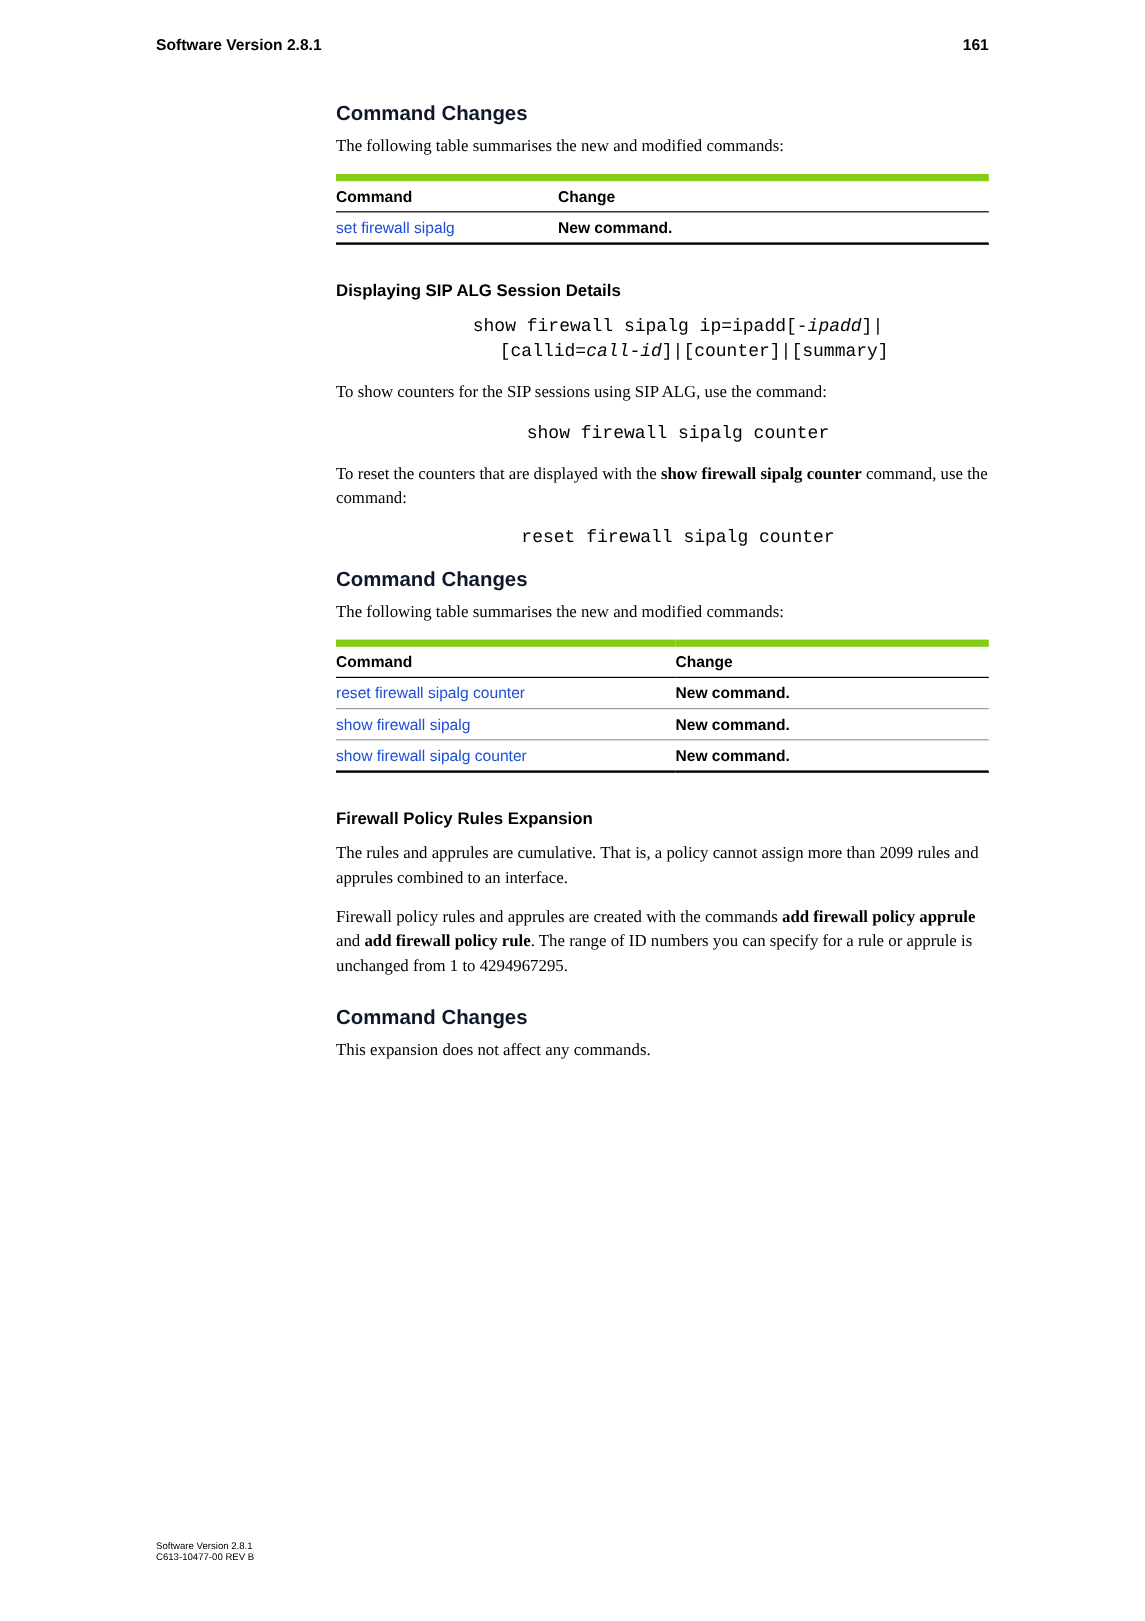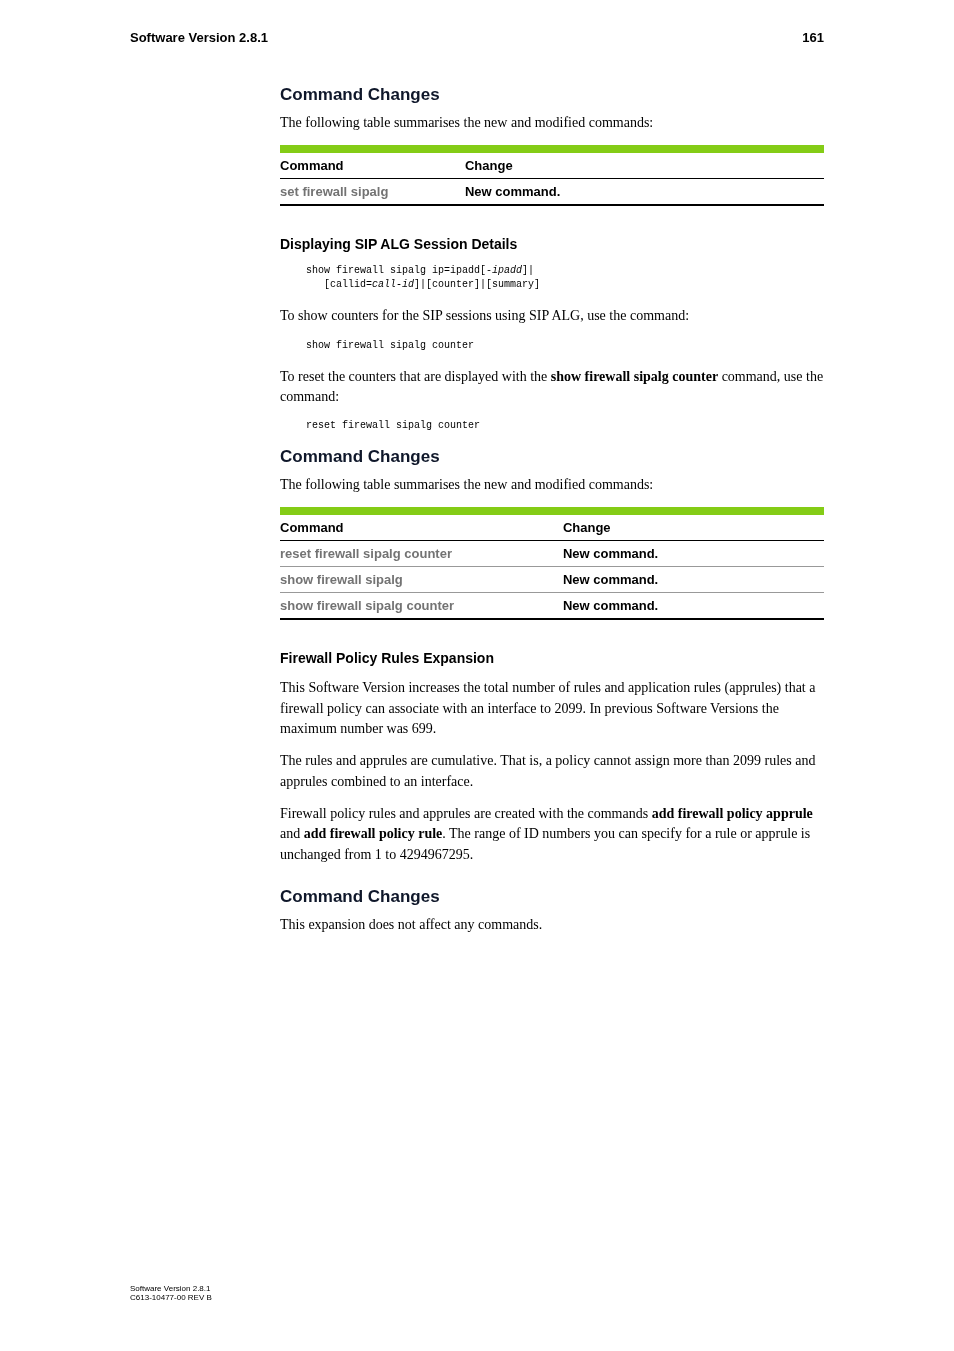--- a/index.html
+++ b/index.html
@@ -40,46 +40,47 @@
     margin-bottom: 12px;
     color: #000;
   }
   p.body {
     font-size: 14px;
     line-height: 1.45;
     margin-bottom: 12px;
   }
   pre.code {
     font-family: "Courier New", monospace;
-    font-size: 10px;
+    font-size: 15px;
     margin: 6px 0 14px 26px;
     line-height: 1.4;
     white-space: pre;
+    text-align: center;
   }
   pre.code .italic { font-style: italic; }
   table {
     border-collapse: collapse;
     width: 100%;
     margin-bottom: 20px;
     font-family: "Segoe UI", Arial, sans-serif;
     font-size: 13px;
   }
-  table thead tr { border-top: 8px solid #84cc16; border-bottom: 1px solid #000; }
+  table thead tr { border-top: 6px solid #84cc16; border-bottom: 1px solid #000; }
   table th {
     text-align: left;
     font-weight: bold;
     padding: 5px 0;
   }
   table tbody tr { border-bottom: 1px solid #999; }
   table tbody tr:last-child { border-bottom: 2px solid #000; }
   table td {
     padding: 5px 0;
     font-weight: bold;
   }
-  .link-cell { color: #737373; font-weight: bold; }
+  .link-cell { color: #1d4ed8; font-weight: normal; }
   .footer {
     position: absolute;
     bottom: 48px;
     left: 130px;
     font-family: "Segoe UI", Arial, sans-serif;
     font-size: 8px;
     line-height: 1.2;
     color: #000;
   }
   .bold-inline { font-weight: bold; }
@@ -141,21 +142,20 @@
           <td>New command.</td>
         </tr>
         <tr>
           <td class="link-cell">show firewall sipalg counter</td>
           <td>New command.</td>
         </tr>
       </tbody>
     </table>
 
     <h2>Firewall Policy Rules Expansion</h2>
-    <p class="body">This Software Version increases the total number of rules and application rules (apprules) that a firewall policy can associate with an interface to 2099. In previous Software Versions the maximum number was 699.</p>
     <p class="body">The rules and apprules are cumulative. That is, a policy cannot assign more than 2099 rules and apprules combined to an interface.</p>
     <p class="body"><span>Firewall policy rules and apprules are created with the commands </span><span class="bold-inline">add firewall policy apprule</span><span> and </span><span class="bold-inline">add firewall policy rule</span><span>. The range of ID numbers you can specify for a rule or apprule is unchanged from 1 to 4294967295.</span></p>
 
     <h3 style="margin-top:22px;">Command Changes</h3>
     <p class="body">This expansion does not affect any commands.</p>
 
   </div>
 </div>
 
 <div class="footer">

